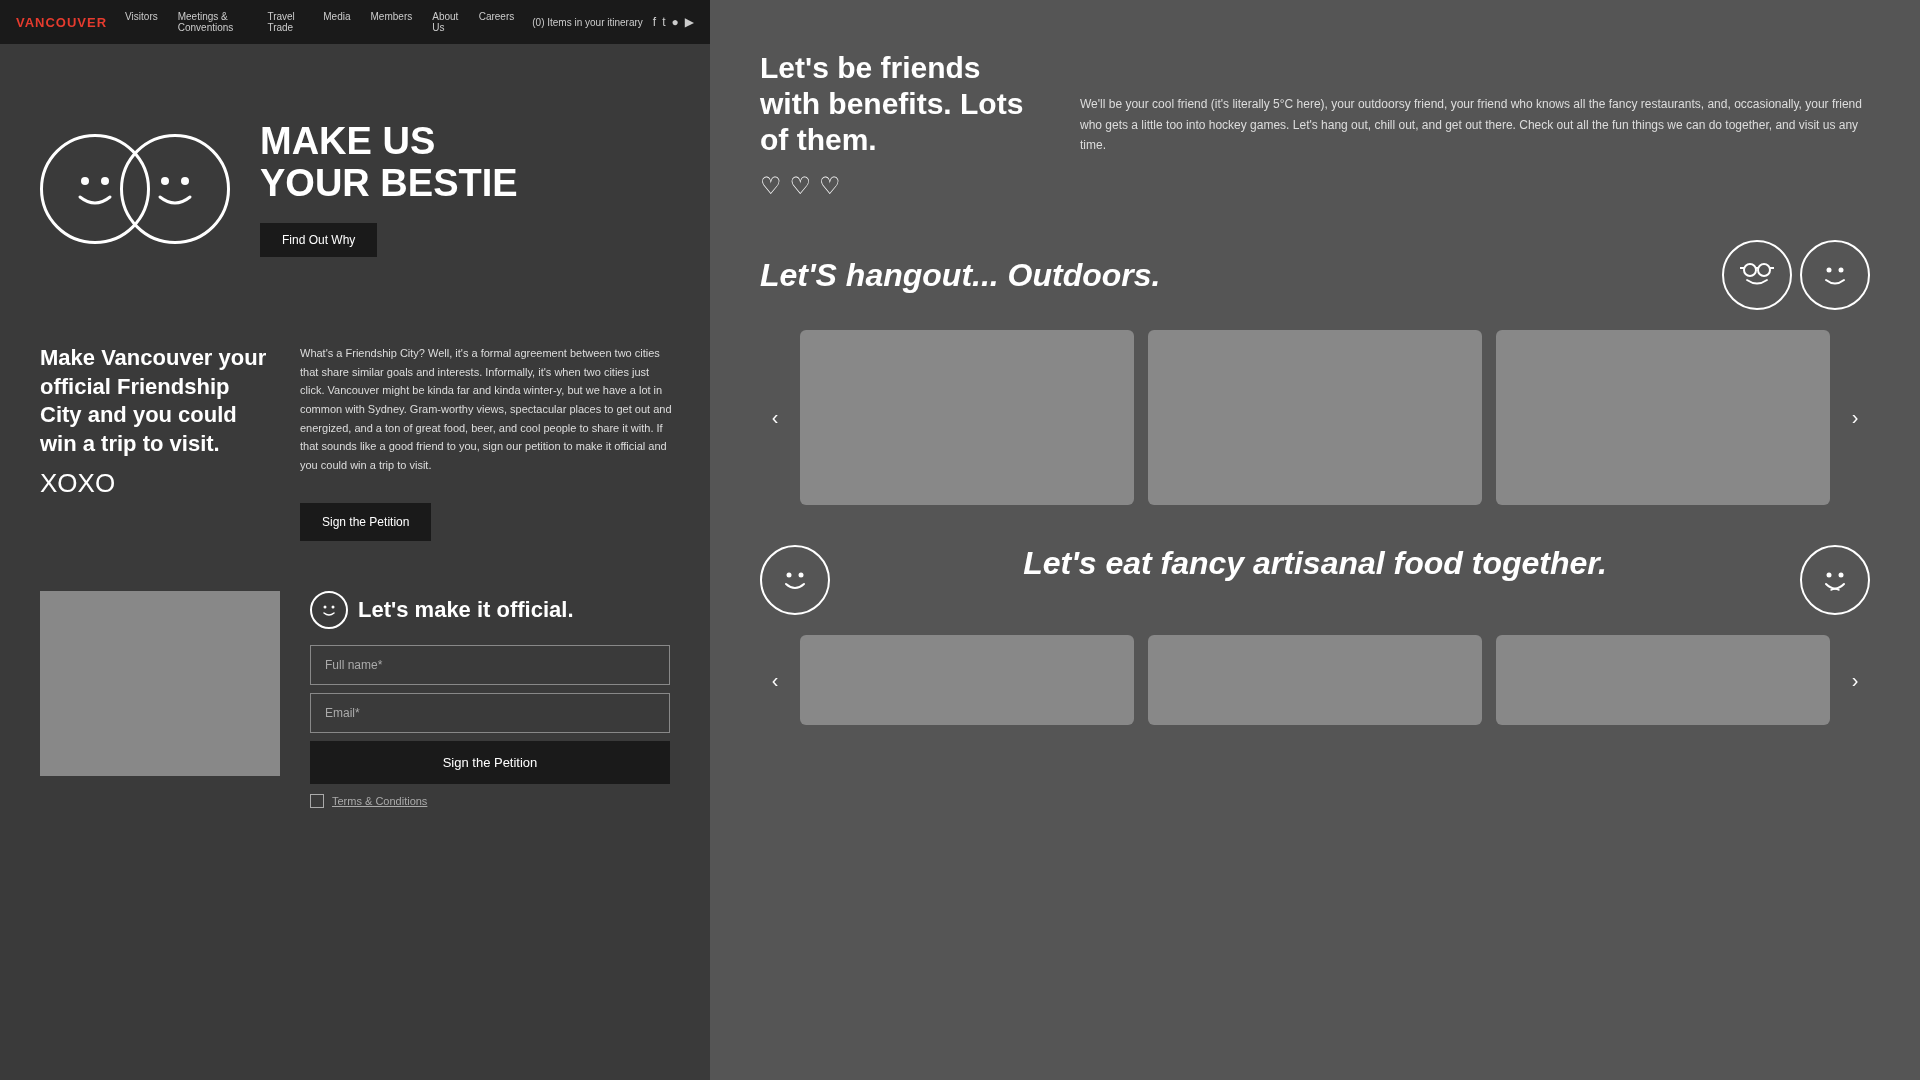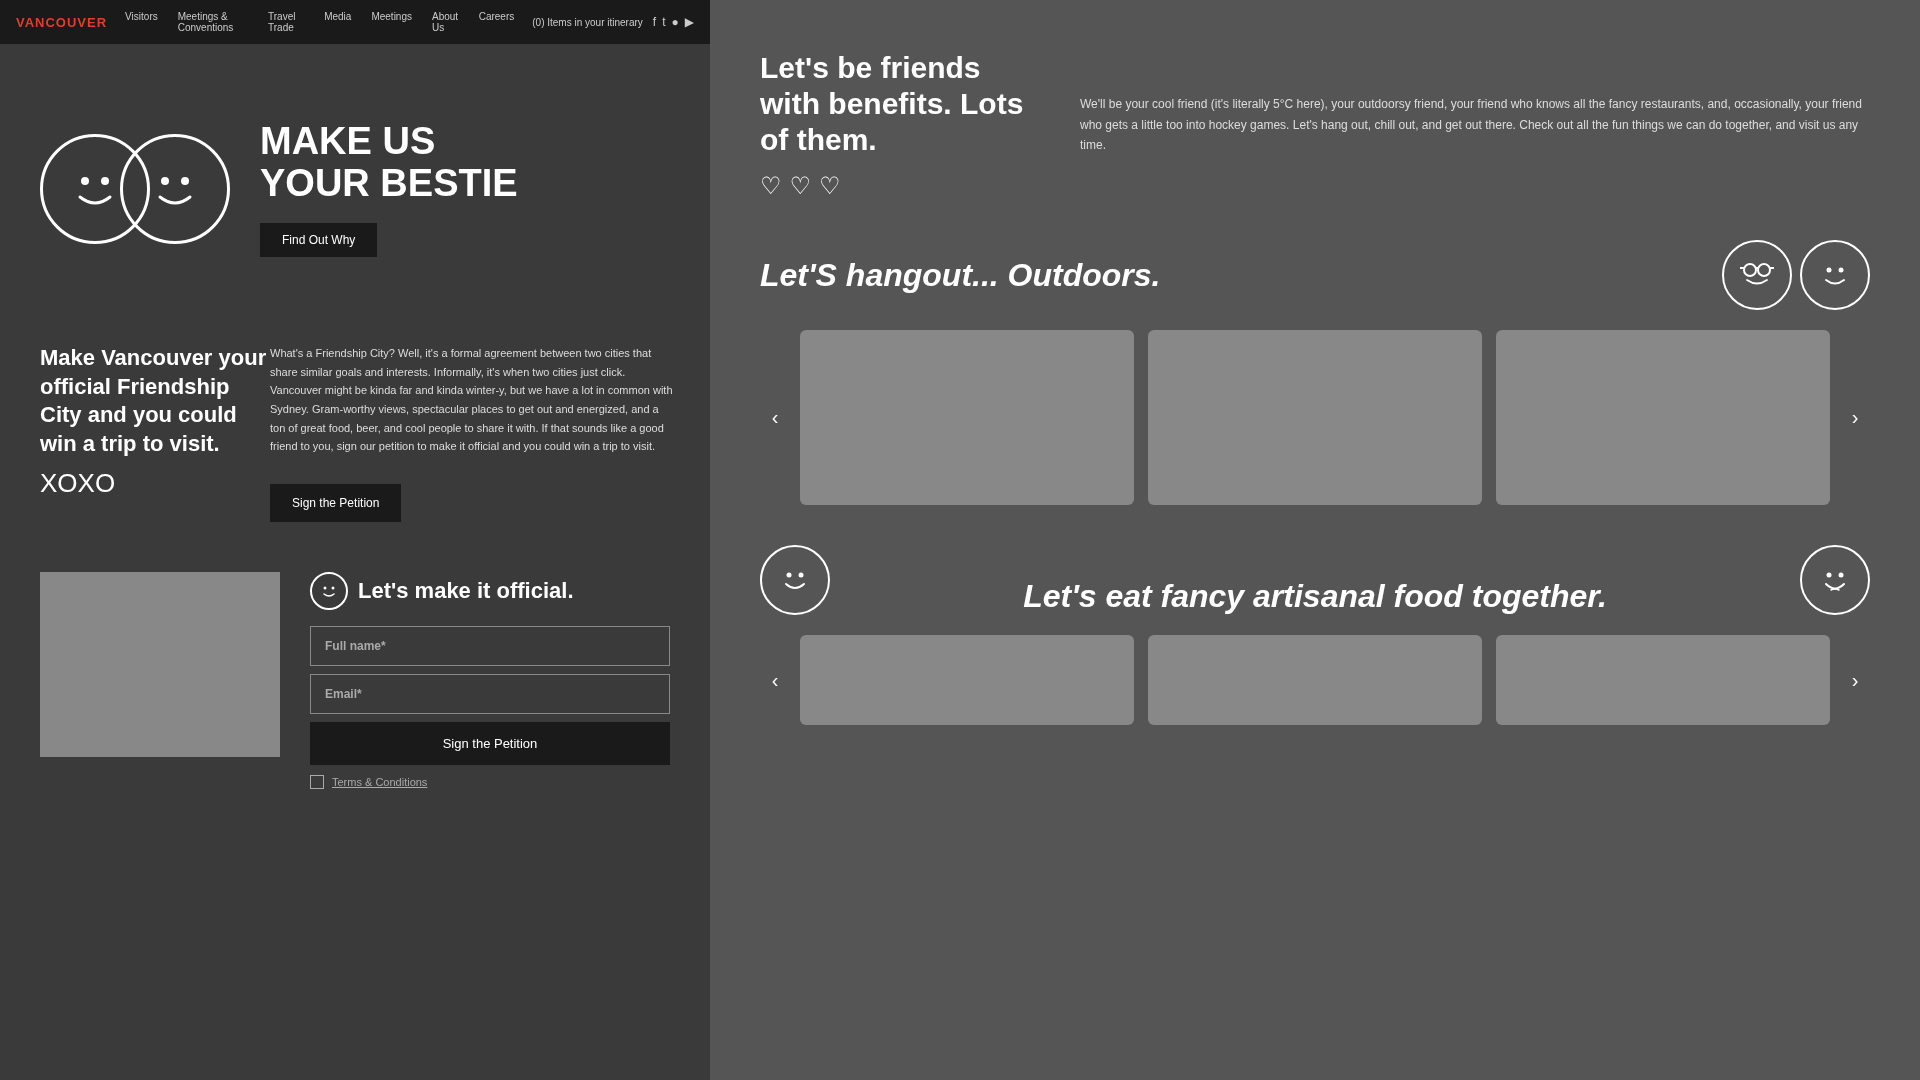--- a/index.html
+++ b/index.html
@@ -110,20 +110,21 @@
       padding: 10px 22px;
       font-size: 12px;
       cursor: pointer;
       display: inline-block;
     }
 
     
     .friendship-section {
       display: flex;
       padding: 20px 37px 30px 40px;
+      gap: 30px;
     }
     .friendship-left {
       width: 230px;
       flex-shrink: 0;
     }
     .friendship-title {
       color: white;
       font-size: 22px;
       font-weight: 900;
       line-height: 1.3;
@@ -193,21 +194,20 @@
     }
     .form-input {
       width: 100%;
       background: transparent;
       border: 1px solid #888;
       color: white;
       padding: 12px 14px;
       font-size: 12px;
       margin-bottom: 8px;
       outline: none;
-      font-weight: bold;
     }
     .form-input::placeholder { color: #aaa; }
     .form-submit {
       width: 100%;
       background: #1a1a1a;
       color: white;
       border: none;
       padding: 14px;
       font-size: 13px;
       cursor: pointer;
@@ -328,21 +328,21 @@
       flex: 1;
       height: 175px;
       background: #888;
       border-radius: 6px;
     }
 
     
     .food-section {}
     .food-header {
       display: flex;
-      align-items: flex-end;
+      align-items: flex-start;
       justify-content: space-between;
       margin-bottom: 20px;
     }
     .food-icon-left {
       width: 70px;
       height: 70px;
       border: 2px solid white;
       border-radius: 50%;
       display: flex;
       align-items: center;
@@ -396,21 +396,21 @@
 
   <nav class="nav">
     <div class="nav-logo">
       <span>VANCOUVER</span>
     </div>
     <div class="nav-links">
       <a>Visitors</a>
       <a>Meetings &amp; Conventions</a>
       <a>Travel Trade</a>
       <a>Media</a>
-      <a>Meetings</a>
+      <a>Members</a>
       <a>About Us</a>
       <a>Careers</a>
     </div>
     <div class="nav-right">
       <span>(0) Items in your itinerary</span>
       <div class="nav-social">
         <span>f</span>
         <span>t</span>
         <span>●</span>
         <span>▶</span>

